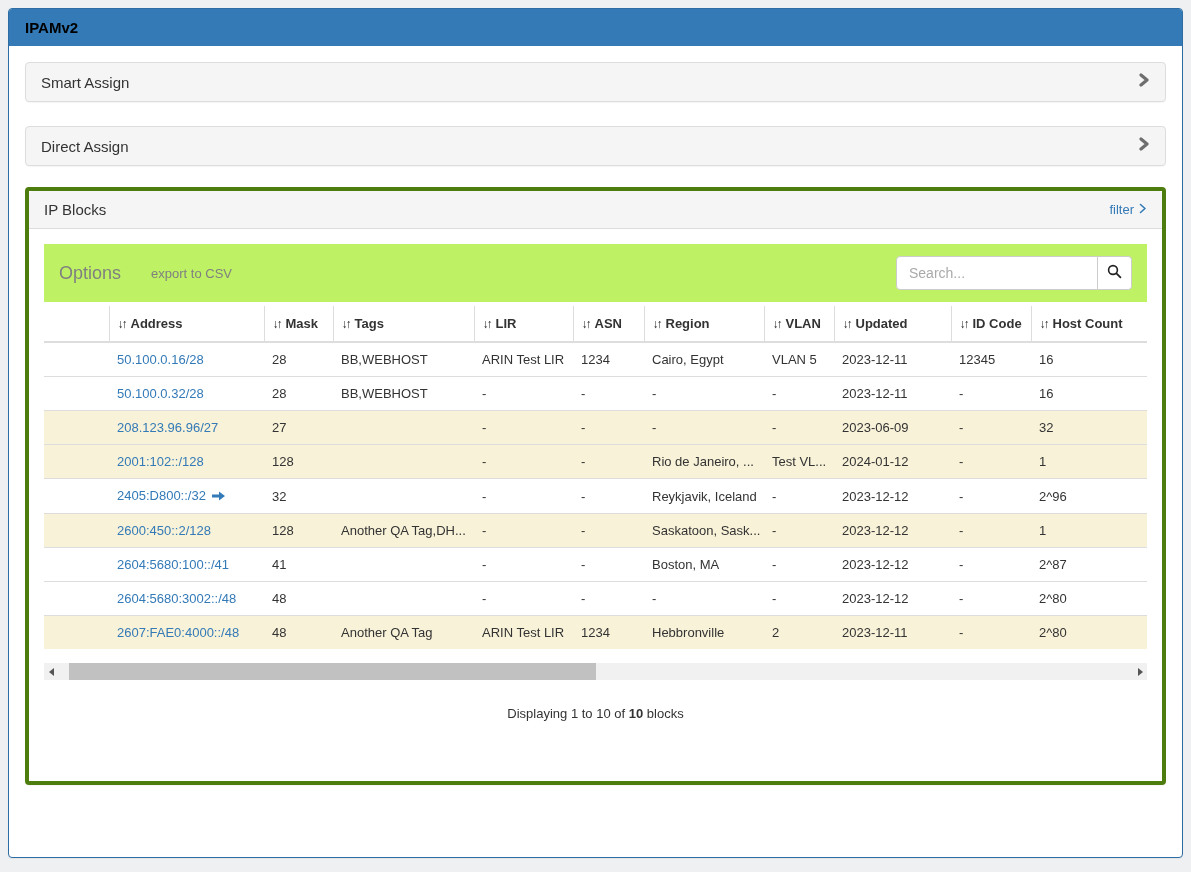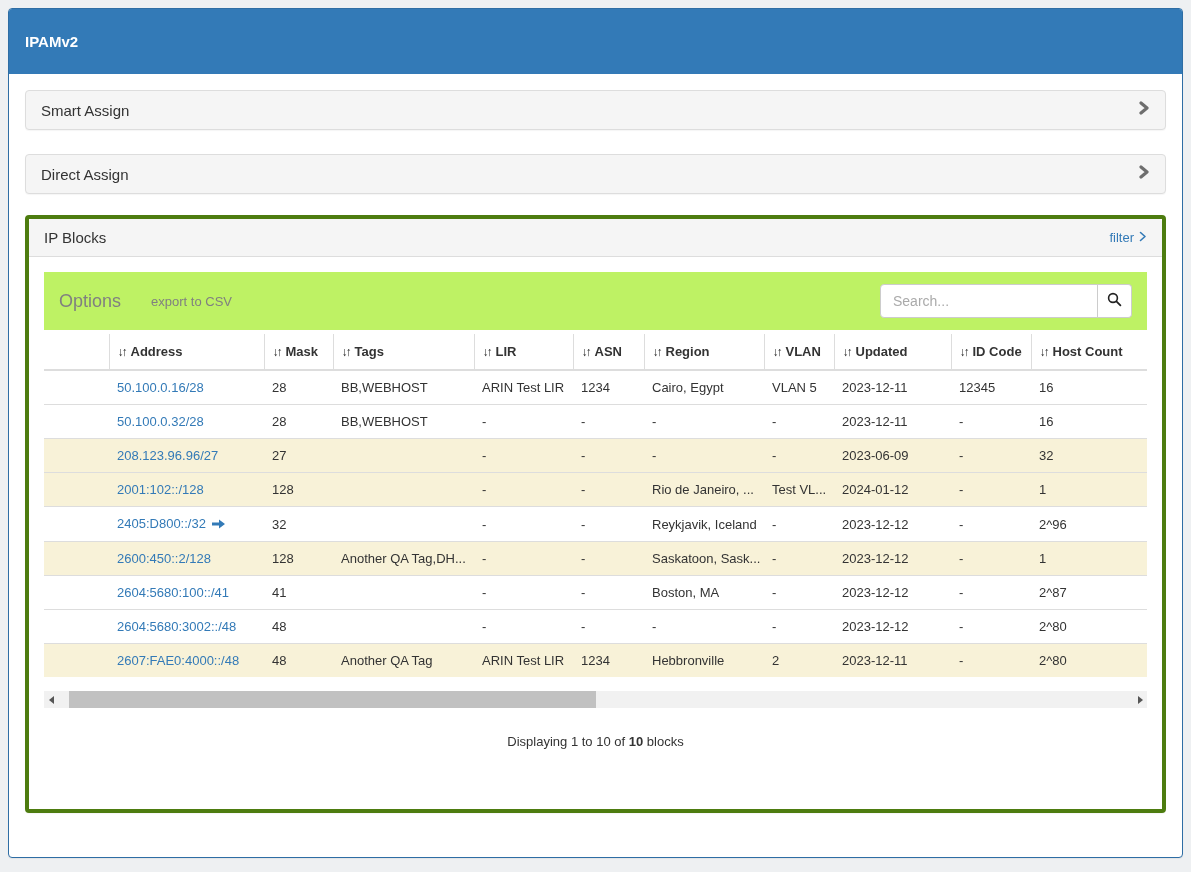--- a/index.html
+++ b/index.html
@@ -1,39 +1,39 @@
 <!DOCTYPE html>
 <html><head>
 <meta charset="utf-8">
 <style>
   * { box-sizing: border-box; margin: 0; padding: 0; }
   html,body { background:#eef0f2; font-family:"Liberation Sans","DejaVu Sans",sans-serif; color:#333; }
   body { width:1191px; height:872px; }
 
   .outer-panel { margin:8px; background:#fff; border:1px solid #2e6da4; border-radius:4px; min-height:850px; box-shadow:0 1px 1px rgba(0,0,0,.05); }
-  .outer-heading { background:#337ab7; color:#ffffff; padding:24px 16px; font-size:15px; font-weight:700; border-radius:3px 3px 0 0; }
+  .outer-heading { background:#337ab7; color:#000000; padding:10px 16px; font-size:15px; font-weight:700; border-radius:3px 3px 0 0; }
   .outer-body { padding:16px; }
 
   .accordion { background:#f5f5f5; border:1px solid #ddd; border-radius:4px; padding:9px 15px; margin-bottom:24px;
                display:flex; align-items:center; justify-content:space-between; cursor:pointer; box-shadow:0 1px 1px rgba(0,0,0,.04); }
   .accordion .acc-label { font-size:15px; color:#333; }
   .chev { display:inline-block; }
 
   .ipblocks-panel { border:4px solid #4d7c0f; border-radius:4px; margin-top:-3px; box-shadow:0 1px 1px rgba(0,0,0,.04); }
   .ipblocks-heading { background:#f5f5f5; border-bottom:1px solid #ddd; border-radius:4px 4px 0 0; padding:10px 15px;
                       display:flex; align-items:center; justify-content:space-between; }
   .ipblocks-title { font-size:15px; color:#333; }
   .filter-link { color:#337ab7; font-size:13px; text-decoration:none; display:inline-flex; align-items:center; gap:5px; cursor:pointer; }
   .ipblocks-body { padding:15px 15px 60px 15px; background:#fff; border-radius:0 0 4px 4px; }
 
   .options-bar { background:#bef264; padding:12px 15px; display:flex; align-items:center;justify-content:center; }
   .options-title { font-size:18px; color:#808080; margin-right:30px; }
   .export-link { font-size:13px; color:#808080; text-decoration:none; cursor:pointer; }
   .search-group { margin-left:auto; display:flex; }
-  .search-input { width:218px; height:34px; border:1px solid #ccc; border-radius:4px 0 0 4px; padding:6px 12px; font-size:14px; color:#555; outline:none; font-family:inherit; }
+  .search-input { width:202px; height:34px; border:1px solid #ccc; border-radius:4px 0 0 4px; padding:6px 12px; font-size:14px; color:#555; outline:none; font-family:inherit; }
   .search-input::placeholder { color:#aaa; }
   .search-btn { width:34px; height:34px; background:#fff; border:1px solid #ccc; border-left:none; border-radius:0 4px 4px 0; cursor:pointer; display:flex; align-items:center; justify-content:center; }
 
   table { width:100%; border-collapse:collapse; table-layout:fixed; margin-top:4px; }
   th { text-align:left; font-size:13px; font-weight:700; color:#333; padding:10px 8px; border-bottom:2px solid #ddd; white-space:nowrap; overflow:hidden; cursor:pointer; }
   th + th { border-left:1px solid #ddd; }
   th .sort { font-size:12px; letter-spacing:-2px; margin-right:5px; color:#222; }
   td { font-size:13px; color:#333; padding:9px 8px; border-top:1px solid #ddd; white-space:nowrap; overflow:hidden; vertical-align:middle; }
   tbody tr:first-child td { border-top:none; }
   tr.warn td { background:#f8f2d8; }

